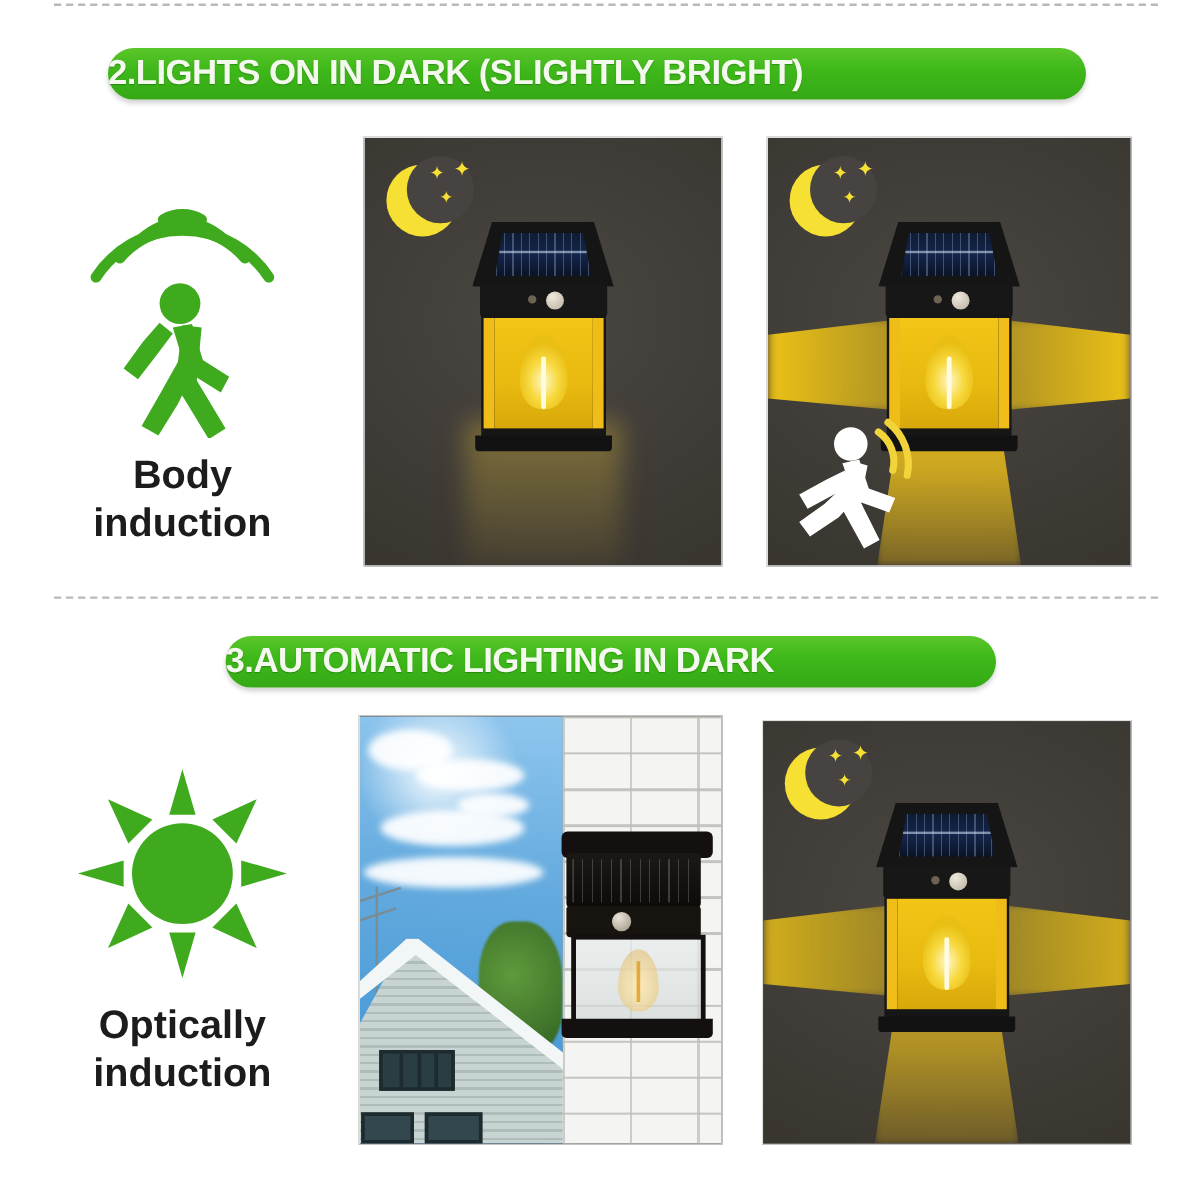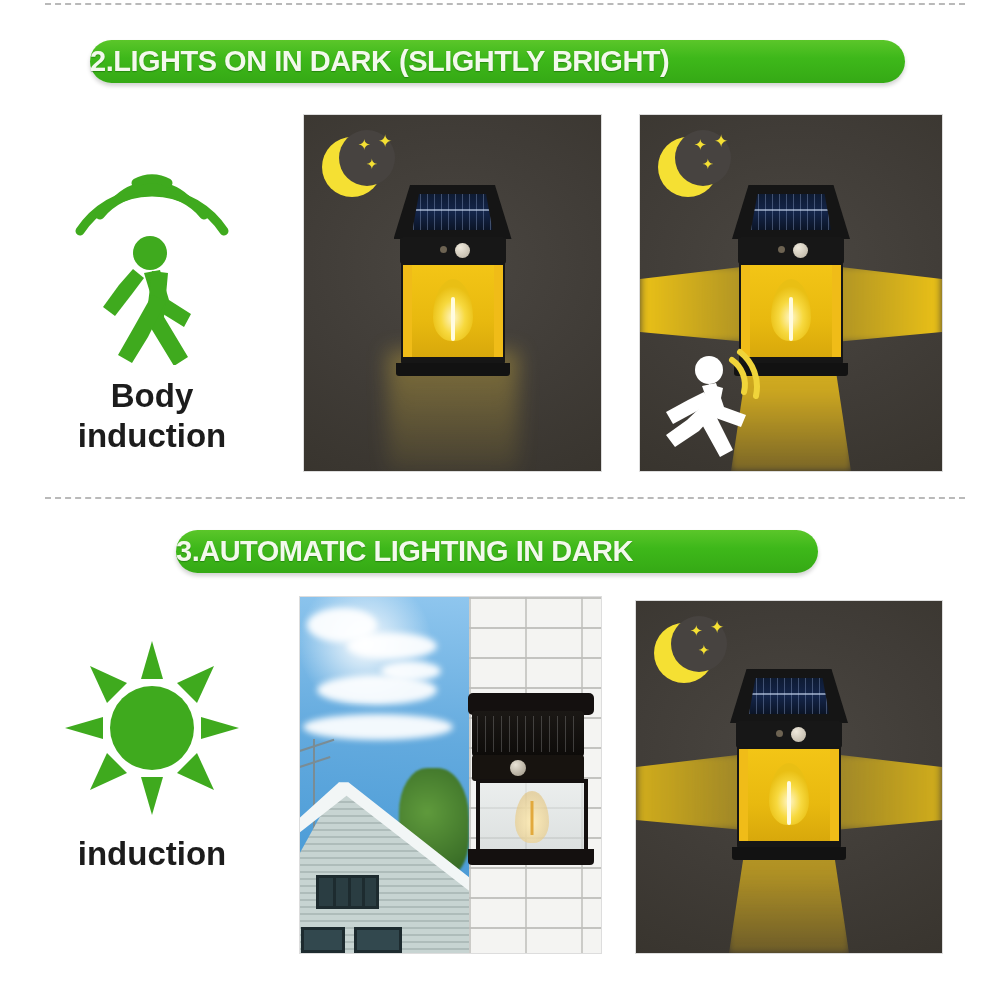--- a/index.html
+++ b/index.html
@@ -31,21 +31,21 @@
   }
   .banner span{
     color:#f3f9ec;
     font-weight:bold;
     font-family:"Liberation Sans", sans-serif;
     letter-spacing:-0.5px;
     text-shadow:0 1px 1px rgba(0,60,0,.35);
   }
   #banner-1{left:90px;top:40px;width:815px;height:43px;}
   #banner-1 span{font-size:29px;}
-  #banner-2{left:176px;top:530px;width:642px;height:43px;}
+  #banner-2{left:188px;top:530px;width:642px;height:43px;}
   #banner-2 span{font-size:29px;}
 
   
   .feature{position:absolute;width:250px;text-align:center;}
   #feature-body{left:27px;top:140px;}
   #feature-optic{left:27px;top:628px;}
   .feature .caption{
     margin-top:6px;
     font-size:33px;line-height:1.22;
     font-weight:bold;color:#1c1c1c;
@@ -367,20 +367,21 @@
           <path d="M8 95 L46 84 L46 106 Z"></path>
           <path d="M182 95 L144 106 L144 84 Z"></path>
           <path d="M33 33 L70 50 L50 70 Z"></path>
           <path d="M157 157 L120 140 L140 120 Z"></path>
           <path d="M157 33 L140 70 L120 50 Z"></path>
           <path d="M33 157 L50 120 L70 140 Z"></path>
         </g>
       </svg>
     </div>
     <div class="caption">
+      <div>Optically</div>
       <div>induction</div>
     </div>
   </div>
 
   <div class="photo" id="photo-day">
     <div class="day-sky">
       <div class="sunflare"></div>
       <div class="cloud c1"></div>
       <div class="cloud c2"></div>
       <div class="cloud c3"></div>

